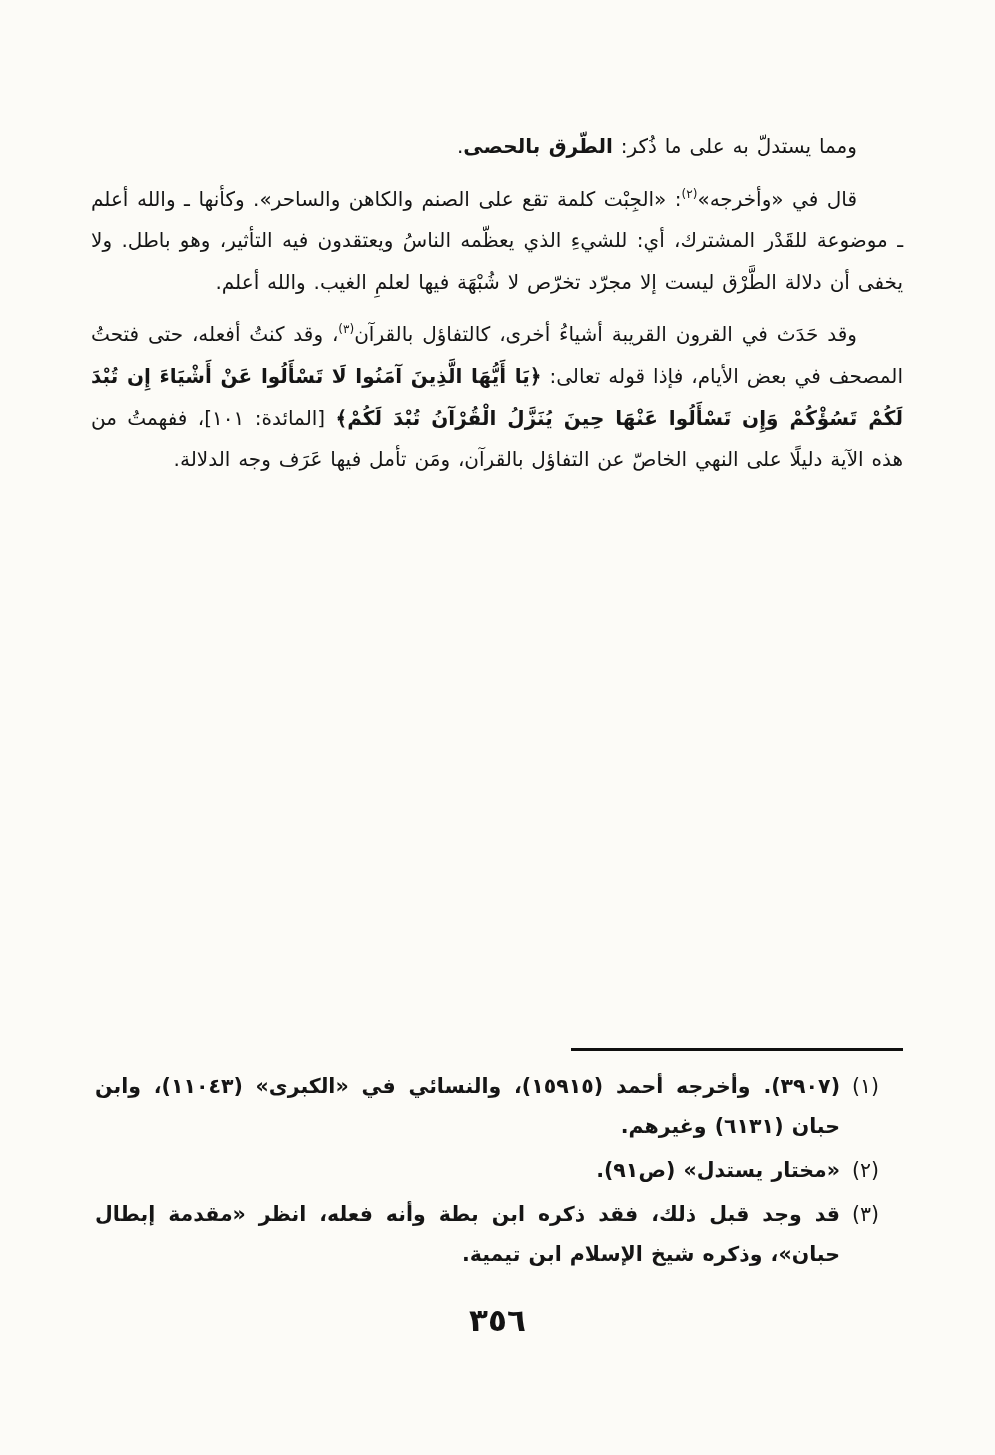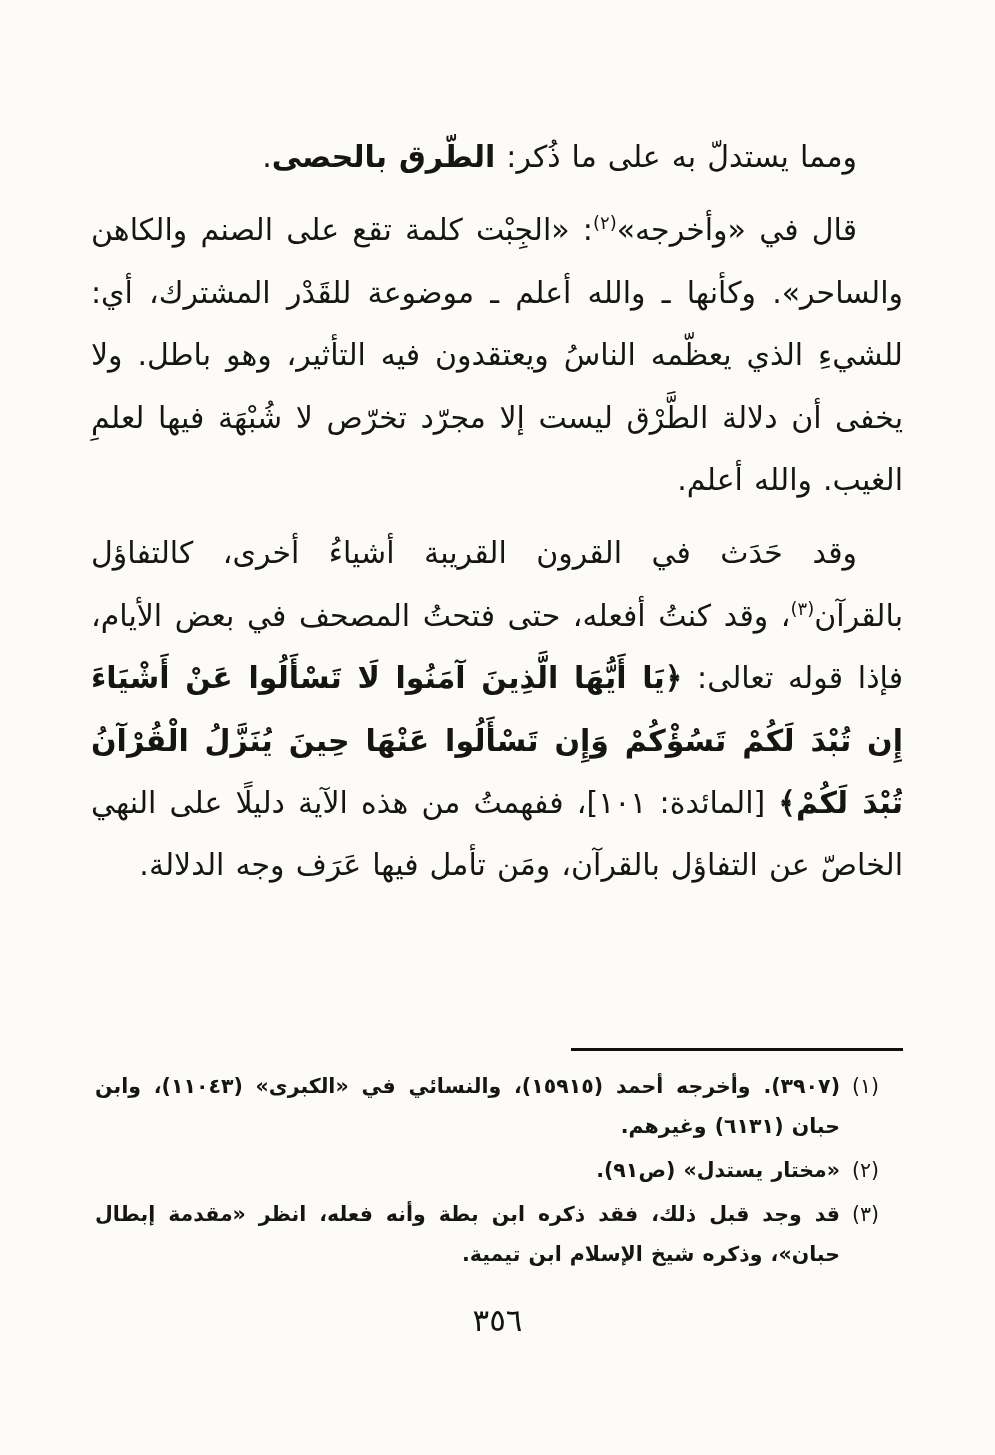--- a/index.html
+++ b/index.html
@@ -17,21 +17,21 @@
     direction: rtl;
     overflow: hidden;
   }
   .text-block {
     position: absolute;
     top: 126px;
     right: 92px;
     width: 812px;
   }
   .para {
-    font-size: 30px;
+    font-size: 20px;
     line-height: 2.08;
     text-align: justify;
     text-indent: 46px;
     margin-bottom: 11px;
     word-spacing: 1.5px;
   }
   .b { font-weight: bold; }
   .verse { font-weight: bold; }
   .fn-ref {
     font-size: 0.60em;
@@ -65,20 +65,21 @@
   .footnote .marker { flex: 0 0 auto; }
   .footnote .fn-text { flex: 1 1 auto; font-weight: bold; }
   .page-number {
     position: absolute;
     top: 1302px;
     left: 0;
     right: 0;
     text-align: center;
     font-size: 31px;
     color: #131313;
+    font-weight: bold;
   }
 </style>
 </head>
 <body>
 
 <div class="page">
 
   <main class="text-block">
 
     <p class="para"><span>ومما يستدلّ به على ما ذُكر: </span><span class="b">الطّرق بالحصى</span><span>.</span></p>

